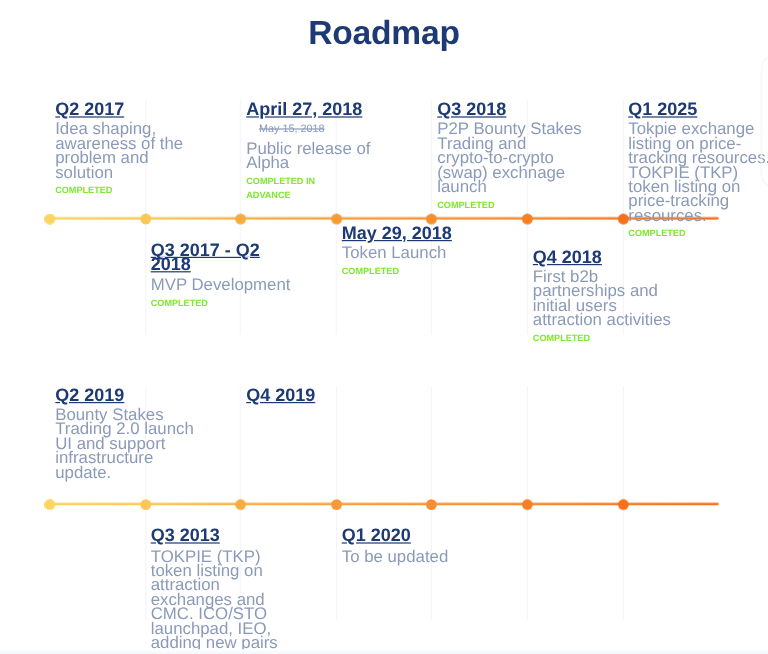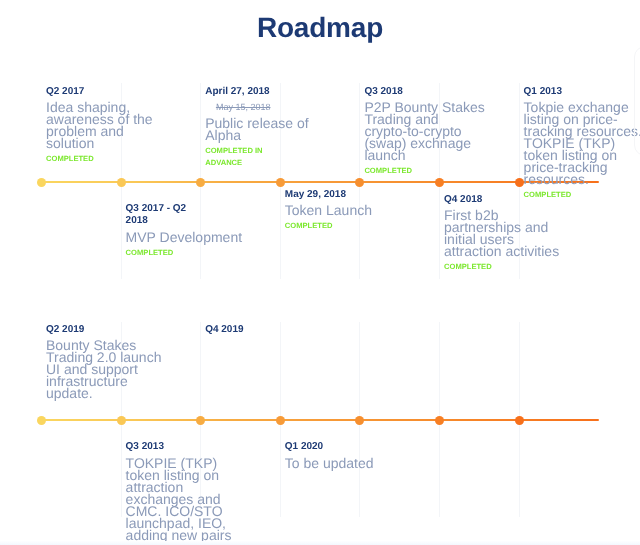--- a/index.html
+++ b/index.html
@@ -14,21 +14,21 @@
     font-size:28px;font-weight:700;color:#1d3a74;letter-spacing:-0.2px;line-height:32px;}
 
   .tl{position:absolute;left:0;top:0;width:640px;height:0;}
   .tl-line{position:absolute;height:2px;border-radius:1px;
     background:linear-gradient(90deg,#fad65f 0%,#fac856 16.7%,#f7ac42 33.3%,
       #f79b38 50%,#f68f2f 66.7%,#f77f24 83.3%,#f7701b 100%);}
   .dot{position:absolute;width:9px;height:9px;border-radius:50%;}
   .vdiv{position:absolute;width:1px;background:#f3f5f8;}
 
   .card{position:absolute;width:76px;}
-  .c-title{font-size:10px;font-weight:700;color:#1d3a74;line-height:12.1px;margin:0;}
+  .c-title{font-size:15px;font-weight:700;color:#1d3a74;line-height:12.1px;margin:0;text-decoration:underline;}
   .c-strike{font-size:9px;color:#8b9ab8;line-height:12.1px;text-decoration:line-through;margin:0;text-align:center;}
   .c-body{font-size:14px;color:#8b9ab8;line-height:12px;margin:0;}
   .c-status{font-size:7.6px;font-weight:600;color:#7ce82e;line-height:12.1px;margin:0;}
   .gap{height:4px;}
   .ln{white-space:nowrap;}
 
   .ghost{position:absolute;border:1px solid #f4f5f7;border-radius:11px;}
   .bottomband{position:absolute;left:0;width:640px;
     background:linear-gradient(180deg,#fdfeff 0%,#f3f7fd 100%);}
 </style>
@@ -103,21 +103,21 @@
         <div class="ln">launch</div>
       </div>
       <div class="gap" style="height:4px"></div>
       <div class="c-status">
         <div class="ln">COMPLETED</div>
       </div>
       <div class="gap" style="height:0px"></div>
     </div>
     <div class="card" style="left:523.6px;top:85.5px">
       <div class="c-title">
-        <div class="ln">Q1 2013</div>
+        <div class="ln">Q1 2025</div>
       </div>
       <div class="gap" style="height:3.2px"></div>
       <div class="c-body">
         <div class="ln">Tokpie exchange</div>
         <div class="ln">listing on price-</div>
         <div class="ln">tracking resources.</div>
         <div class="ln">TOKPIE (TKP)</div>
         <div class="ln">token listing on</div>
         <div class="ln">price-tracking</div>
         <div class="ln">resources.</div>
@@ -150,21 +150,21 @@
       <div class="gap" style="height:3.2px"></div>
       <div class="c-body">
         <div class="ln">Token Launch</div>
       </div>
       <div class="gap" style="height:4px"></div>
       <div class="c-status">
         <div class="ln">COMPLETED</div>
       </div>
       <div class="gap" style="height:0px"></div>
     </div>
-    <div class="card" style="left:444px;top:194px">
+    <div class="card" style="left:444px;top:209px">
       <div class="c-title">
         <div class="ln">Q4 2018</div>
       </div>
       <div class="gap" style="height:3.2px"></div>
       <div class="c-body">
         <div class="ln">First b2b</div>
         <div class="ln">partnerships and</div>
         <div class="ln">initial users</div>
         <div class="ln">attraction activities</div>
       </div>

